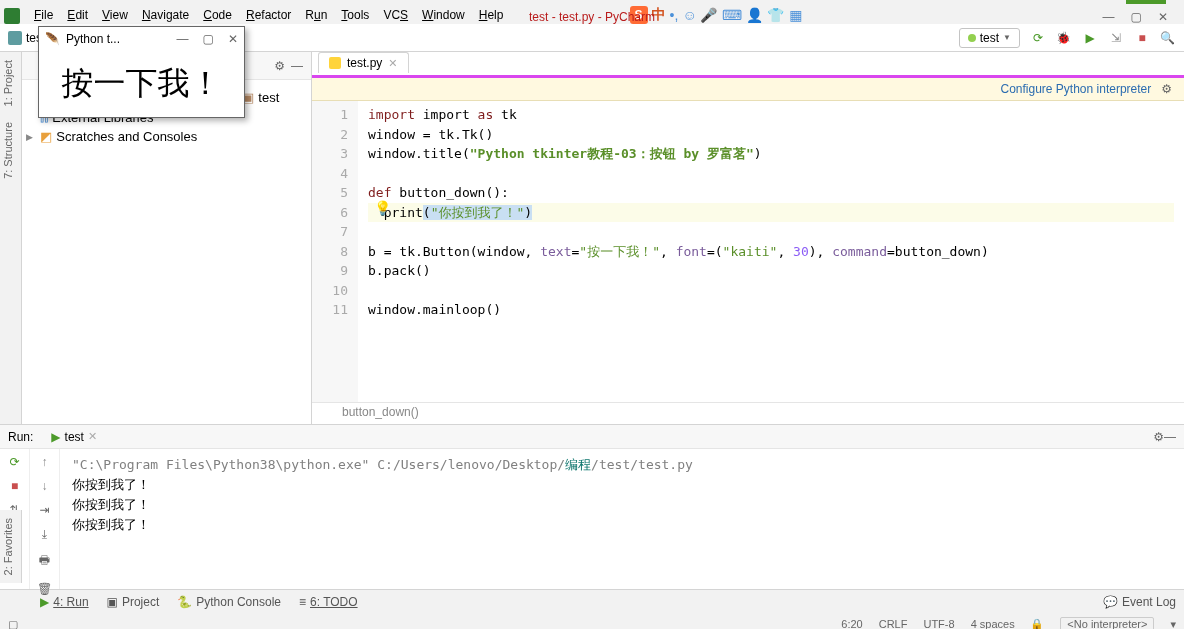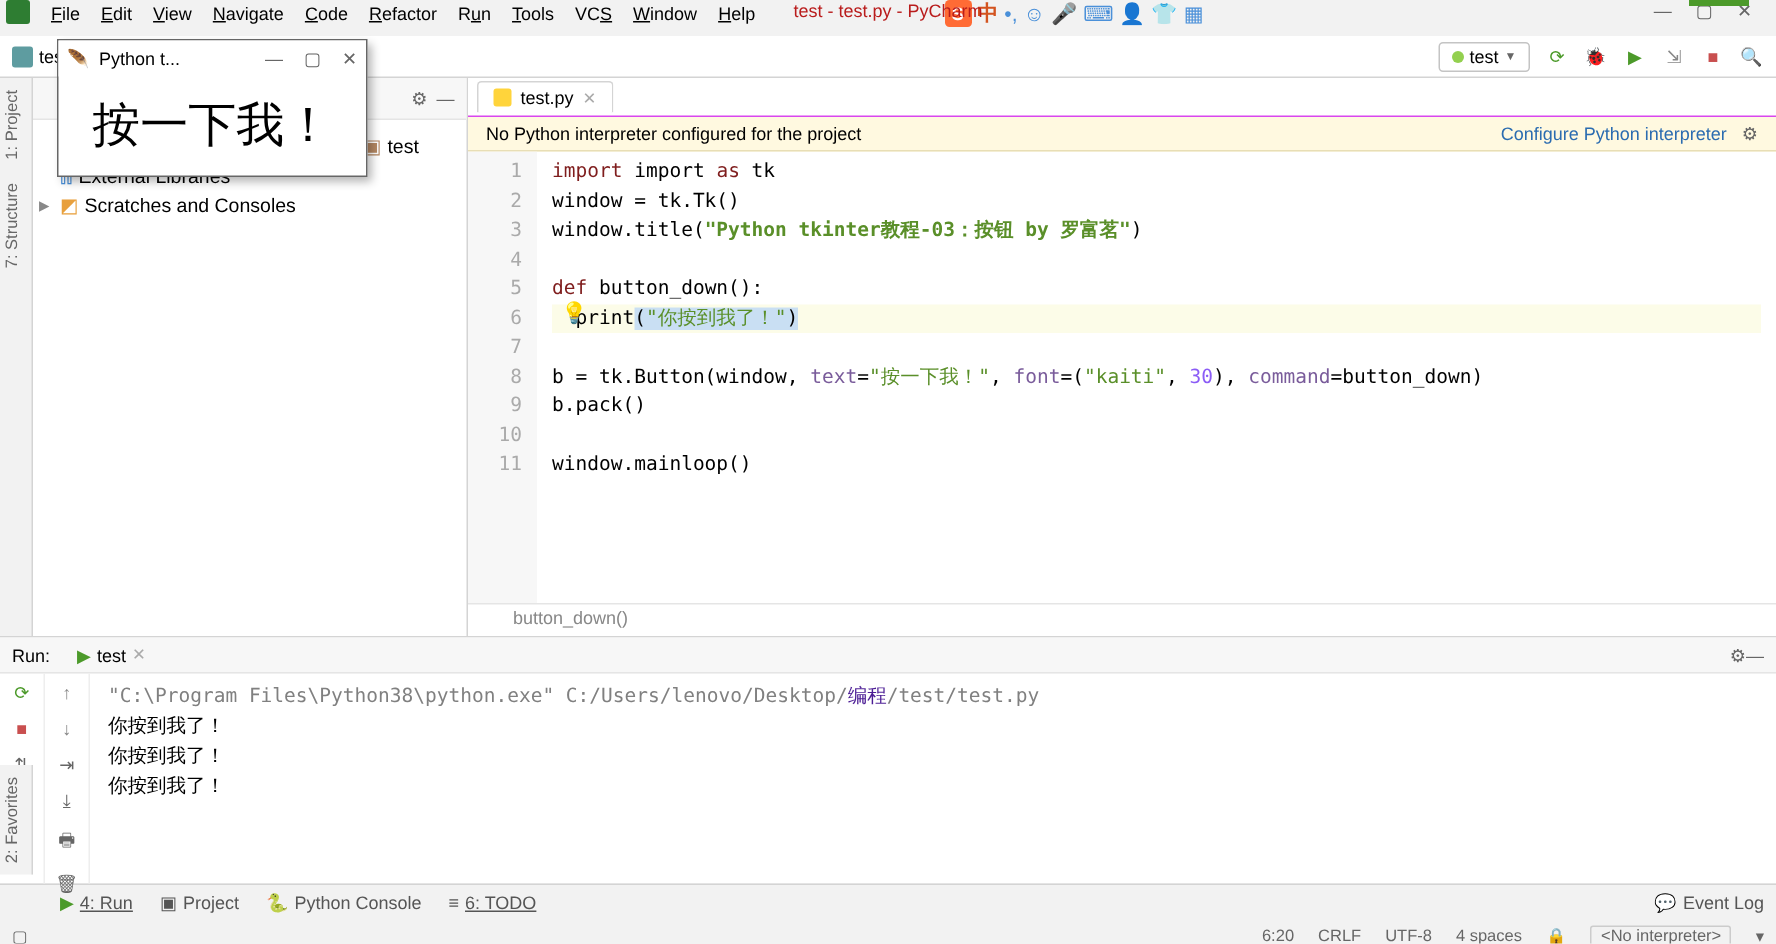--- a/index.html
+++ b/index.html
@@ -1,17 +1,17 @@
 <!DOCTYPE html>
 <html><head>
 <meta charset="utf-8">
 <style>
   * { box-sizing: border-box; margin: 0; padding: 0; }
   body { font-family: "Segoe UI", sans-serif; font-size: 12px; width: 1184px; height: 629px; background: #f2f2f2; overflow: hidden; position: relative; }
-  .menubar { display: flex; align-items: flex-start; height: 24px; background: #f2f2f2; padding: 0 4px; }
+  .menubar { display: flex; align-items: flex-end; height: 24px; background: #f2f2f2; padding: 0 4px; }
   .app-icon { width: 16px; height: 16px; background: #2e7d32; border-radius: 2px; margin-right: 8px; }
   .menu-items { display: flex; gap: 2px; }
   .menu-item { padding: 2px 6px; cursor: default; }
   .menu-item u { text-decoration: underline; }
   .title-center { position: absolute; left: 50%; transform: translateX(-50%); color: #b91c1c; }
   .sogou { display:flex; gap:4px; align-items:center; margin-left:auto; margin-right:180px;}
   .sogou-icon { width:18px;height:18px;background:#ff6b35;border-radius:3px;display:flex;align-items:center;justify-content:center;color:#fff;font-weight:bold;font-size:12px;}
   .sogou-item { font-size:14px; color:#4a90d9;}
   .win-controls { display:flex; gap:16px; margin-left:auto; padding-right:12px; color:#666;}
   .toolbar-row { height:28px; background:#fff; border-bottom:1px solid #d4d4d4; display:flex; align-items:center; padding:0 8px;}
@@ -34,21 +34,21 @@
   .pp-head .spacer{flex:1;}
   .gear{color:#666;cursor:default;}
   .tree { padding:8px 4px; font-size:13px;}
   .tree-item{display:flex;align-items:center;gap:4px;padding:2px 0;}
   .tree-item.nested{padding-left:20px;}
   .ti-arrow{width:10px;color:#888;font-size:9px;}
   .folder-ic{color:#b58863;}
   .lib-ic{color:#4a90d9;}
   .scr-ic{color:#e8a03d;}
   .editor-area { flex:1; background:#fff; display:flex; flex-direction:column;}
-  .tabs { height:26px; border-bottom:1px solid #d946ef; display:flex; align-items:center;}
+  .tabs { height:26px; border-bottom:3px solid #d946ef; display:flex; align-items:flex-start;}
   .tab { border:1px solid #d4d4d4; border-bottom:none; padding:3px 10px; background:#fff; display:flex;align-items:center;gap:6px; margin-left:6px; border-radius:3px 3px 0 0;}
   .tab .close{color:#aaa;font-size:11px;}
   .py-ic{width:12px;height:12px;background:#ffd43b;border-radius:2px;}
   .banner{background:#fff9e0;border-bottom:1px solid #e8deb5;padding:4px 12px;display:flex;align-items:center;}
   .banner-link{color:#2b6cb0;margin-left:auto;}
   .banner .gear{margin-left:10px;}
   .code-area{display:flex;flex:1;overflow:hidden;}
   .gutter{width:46px;background:#f7f7f7;padding-top:4px;text-align:right;color:#aaa;font-family:Consolas,monospace;font-size:13px;}
   .gutter div{padding-right:10px;height:19.5px;line-height:19.5px;}
   .bulb{position:absolute;left:374px;top:200px;color:#f2c744;font-size:14px;}
@@ -63,21 +63,21 @@
   .crumb-bottom{height:22px;border-top:1px solid #e5e5e5;padding:2px 30px;color:#888;font-size:12px;}
   .run-panel{border-top:1px solid #d4d4d4;background:#fff;}
   .rp-head{display:flex;align-items:center;height:24px;padding:0 8px;border-bottom:1px solid #e5e5e5;background:#f7f7f7;}
   .rp-head .tab2{display:flex;align-items:center;gap:4px;padding:2px 8px;}
   .rp-head .spacer{flex:1;}
   .rp-body{display:flex;height:140px;}
   .rp-tools{width:30px;display:flex;flex-direction:column;align-items:center;padding-top:6px;gap:10px;color:#666;border-right:1px solid #eee;}
   .rp-tools2{width:30px;display:flex;flex-direction:column;align-items:center;padding-top:6px;gap:10px;color:#666;border-right:1px solid #eee;}
   .rp-out{flex:1;padding:6px 12px;font-family:Consolas,monospace;font-size:13px;line-height:20px;}
   .cmd{color:#808080;}
-  .cmd .hl{color:#4c1d95;}
+  .cmd .hl{color:#0f766e;}
   .fav-tab{position:absolute;left:0;top:510px;width:22px;}
   .bottom-bar{display:flex;align-items:center;height:24px;border-top:1px solid #d4d4d4;background:#f2f2f2;padding:0 8px;gap:18px;font-size:12px;color:#555;}
   .bb-item{display:flex;align-items:center;gap:4px;}
   .statusbar{display:flex;align-items:center;height:22px;background:#f2f2f2;padding:0 8px;gap:16px;font-size:11px;color:#666;}
   .statusbar .spacer{flex:1;}
   .nointer{border:1px solid #ccc;padding:0 6px;border-radius:2px;}
   
   .popup{position:absolute;left:38px;top:26px;width:207px;height:92px;background:#fff;border:1px solid #666;box-shadow:3px 3px 6px rgba(0,0,0,.3);z-index:50;}
   .popup-title{height:24px;display:flex;align-items:center;padding:0 6px;background:#fff;gap:6px;}
   .feather{color:#2b6cb0;font-size:12px;}
@@ -177,21 +177,20 @@
 
   <div class="editor-area">
     <div class="tabs">
       <div class="tab">
         <span class="py-ic"></span>
         <span>test.py</span>
         <span class="close">✕</span>
       </div>
     </div>
     <div class="banner">
-      <span>No Python interpreter configured for the project</span>
       <a class="banner-link">Configure Python interpreter</a>
       <span class="gear">⚙</span>
     </div>
     <div class="code-area">
       <div class="gutter">
         <div>1</div>
           <div>2</div>
           <div>3</div>
           <div>4</div>
           <div>5</div>

